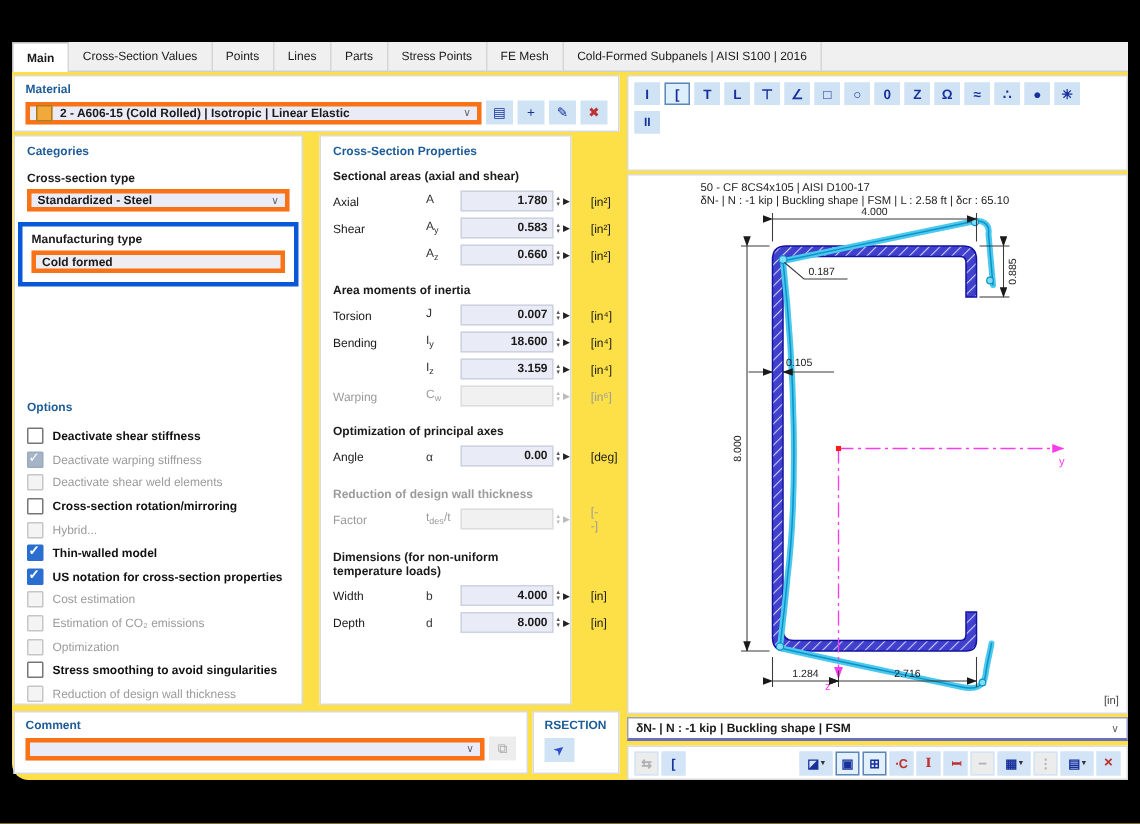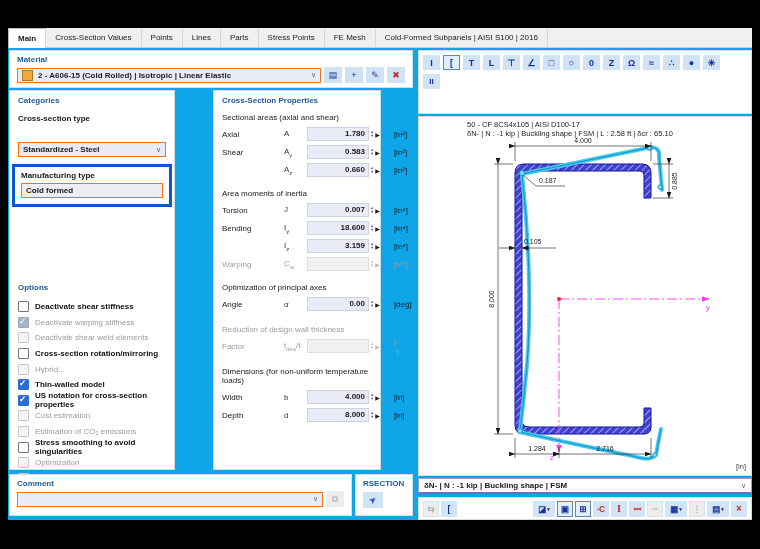--- a/index.html
+++ b/index.html
@@ -1,42 +1,42 @@
 <!DOCTYPE html>
 <html><head>
 <meta charset="utf-8">
 <style>
   html,body{margin:0;padding:0;}
   body{width:760px;height:549px;background:#000;position:relative;font-family:"Liberation Sans",sans-serif;overflow:hidden;}
-  .window{position:absolute;left:8px;top:28px;width:744px;height:492px;background:#0ea5e9;}
+  .window{position:absolute;left:8px;top:28px;width:744px;height:492px;background:#fde047;border-radius:11px;}
   
   .tabbar{height:19px;background:#f0f0f0;border-bottom:1px solid #cfcfcf;display:flex;align-items:stretch;font-size:8px;color:#1a1a1a;}
   .tab{padding:0 9px;display:flex;align-items:center;border-right:1px solid #d6d6d6;cursor:default;white-space:nowrap;}
   .tab.active{background:#fff;font-weight:bold;border-top:1px solid #bdbdbd;border-left:1px solid #bdbdbd;margin-bottom:-1px;}
   
   .panel{position:absolute;background:#fff;border:1px solid #dadada;box-sizing:border-box;}
   .hdr{color:#1d5c97;font-weight:bold;font-size:8px;}
   
-  .combo{display:flex;align-items:center;background:#e9ecf7;border:1px solid #f97316;height:15px;font-size:8px;font-weight:bold;color:#1a1a1a;padding:0 4px;box-sizing:border-box;}
+  .combo{display:flex;align-items:center;background:#e9ecf7;border:3px solid #f97316;height:15px;font-size:8px;font-weight:bold;color:#1a1a1a;padding:0 4px;box-sizing:border-box;}
   .combo .chev{margin-left:auto;color:#666;font-size:7px;font-weight:normal;}
   .swatch{width:9px;height:9px;background:#f2a93b;border:1px solid #b07b1e;margin-right:5px;flex:0 0 auto;}
   .ibtn{width:18px;height:16px;background:#cfe3f5;color:#16309c;font-size:9px;display:flex;align-items:center;justify-content:center;margin-left:3px;flex:0 0 auto;}
   .ibtn.red{color:#c03030;}
   .ibtn.dis{background:#ededed;color:#aaa;}
   
   .opt{display:flex;align-items:center;gap:6px;height:15.6px;font-size:8px;font-weight:bold;color:#111;}
   .opt.dis{font-weight:normal;color:#9b9b9b;}
   .cb{width:9px;height:9px;border:1px solid #767676;background:#fff;border-radius:1px;position:relative;flex:0 0 auto;}
   .cb .tick{display:none;position:absolute;top:-2px;left:0px;color:#fff;font-size:9px;line-height:11px;}
   .cb.checked{background:#2a6fd0;border-color:#2a6fd0;}
   .cb.checked .tick{display:block;}
   .opt.dis .cb{background:#f4f4f4;border-color:#c6c6c6;}
   .opt.dis .cb.checked{background:#a6b4c8;border-color:#9aa9be;}
   
-  .ptitle{font-weight:normal;font-size:8px;color:#1a1a1a;margin:8px 0 3px 0;}
+  .ptitle{font-weight:bold;font-size:8px;color:#1a1a1a;margin:8px 0 3px 0;}
   .ptitle.dis{color:#9b9b9b;}
   .prow{display:flex;align-items:center;height:18px;font-size:8px;color:#1a1a1a;}
   .plbl{width:62px;flex:0 0 auto;}
   .psym{width:23px;flex:0 0 auto;color:#333;}
   .psym sub{font-size:6px;}
   .pfield{width:54px;flex:0 0 auto;background:#e9ecf6;border:1px solid #cdd2e0;text-align:right;font-weight:bold;padding:1px 3px;height:10px;line-height:10px;}
   .prow.dis .pfield{background:#f1f1f1;border-color:#ddd;}
   .pspin{width:7px;display:flex;flex-direction:column;align-items:center;font-size:4.5px;line-height:4px;color:#555;margin-left:2px;}
   .prow.dis .pspin{color:#bbb;}
   .parrow{font-size:6px;color:#222;margin:0 2px;}
@@ -91,24 +91,24 @@
         </span>
       <span class="ibtn">
           <span>✎</span>
         </span>
       <span class="ibtn red">
           <span>✖</span>
         </span>
     </div>
   </div>
 
-  <div class="panel" style="left:1px;top:62px;width:166px;height:380px;padding:5px 8px;">
+  <div class="panel" style="left:1px;top:62px;width:193px;height:380px;padding:5px 8px;">
     <div class="hdr">Categories</div>
     <div class="lab8" style="margin-top:9px;">Cross-section type</div>
-    <div class="combo" style="margin-top:19px;">
+    <div class="combo" style="margin-top:3px;">
       <span>Standardized - Steel</span>
       <span class="chev">∨</span>
     </div>
     <div class="hlbox">
       <div class="lab8">Manufacturing type</div>
       <div class="combo" style="margin-top:3px;background:#ededf2;">
         <span>Cold formed</span>
       </div>
     </div>
     <div style="height:76px;"></div>
@@ -149,27 +149,27 @@
           <span>US notation for cross-section properties</span>
         </div>
       <div class="opt dis">
           <span class="cb"></span>
           <span>Cost estimation</span>
         </div>
       <div class="opt dis">
           <span class="cb"></span>
           <span>Estimation of CO₂ emissions</span>
         </div>
+      <div class="opt dis">
+          <span class="cb"></span>
+          <span>Optimization</span>
+        </div>
       <div class="opt">
           <span class="cb"></span>
           <span>Stress smoothing to avoid singularities</span>
-        </div>
-      <div class="opt dis">
-          <span class="cb"></span>
-          <span>Optimization</span>
         </div>
       <div class="opt dis">
           <span class="cb"></span>
           <span>Reduction of design wall thickness</span>
         </div>
     </div>
   </div>
 
   <div class="panel" style="left:205px;top:62px;width:168px;height:380px;padding:5px 8px;">
     <div class="hdr">Cross-Section Properties</div>

